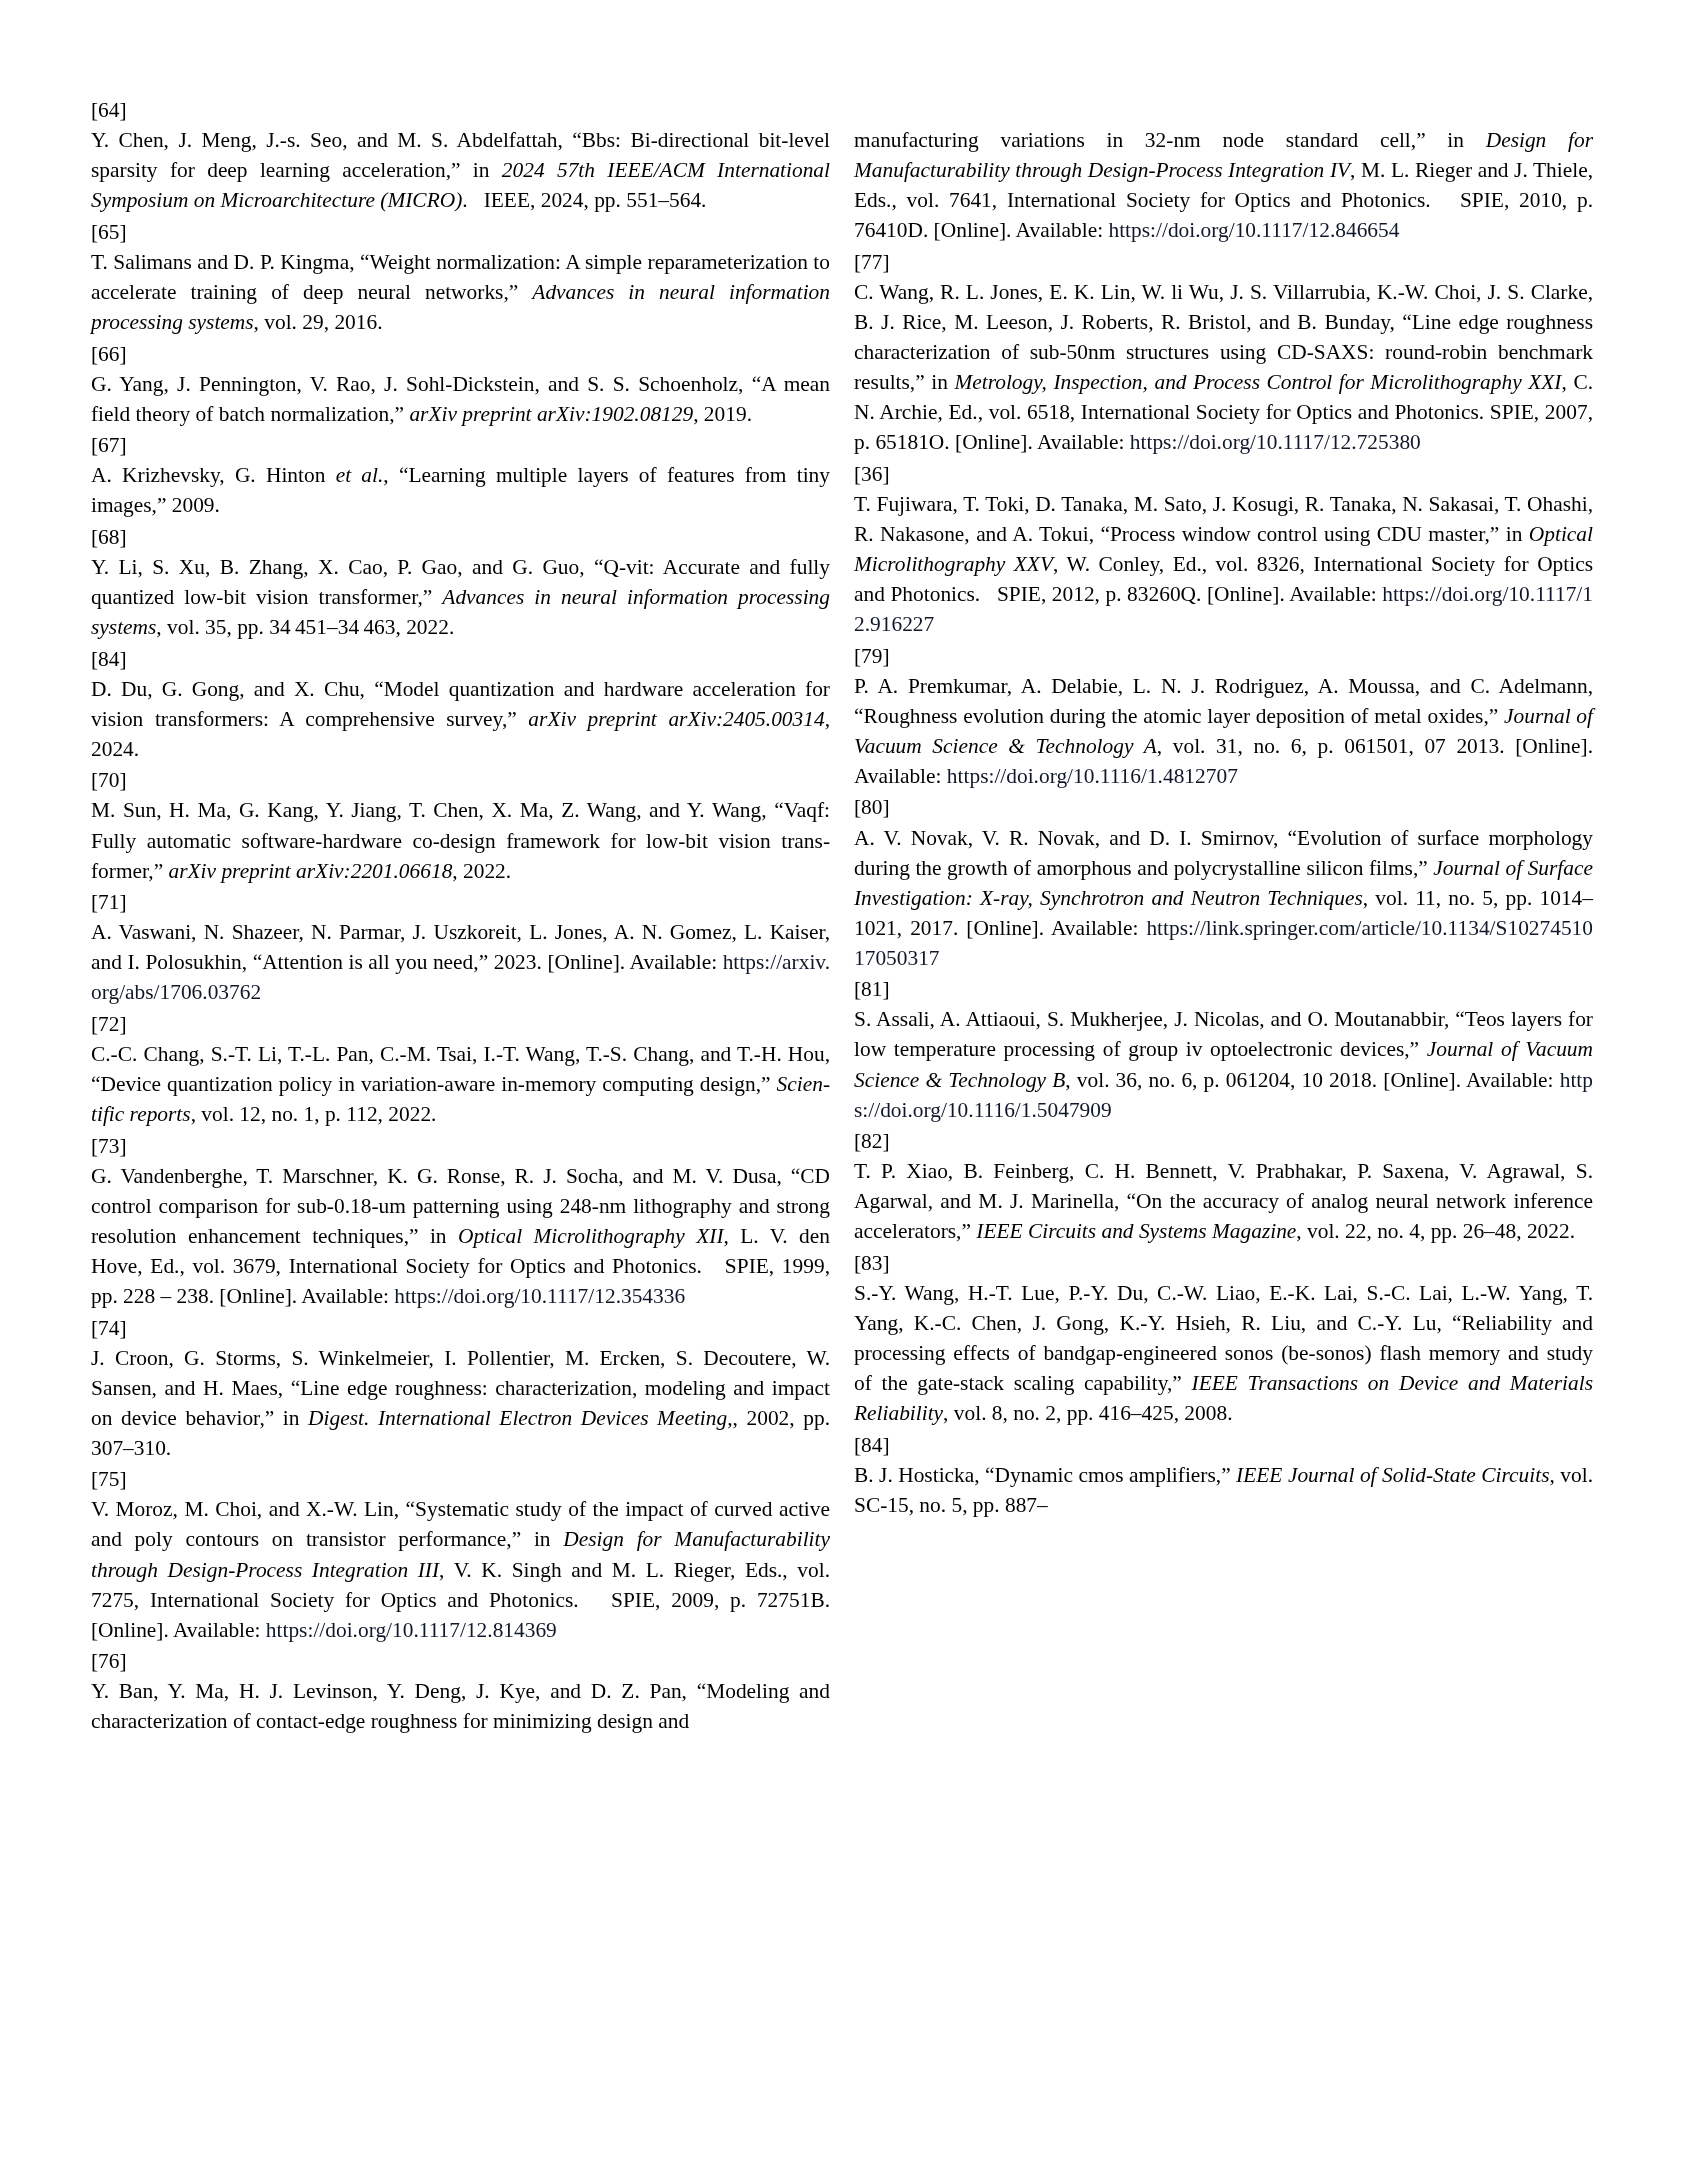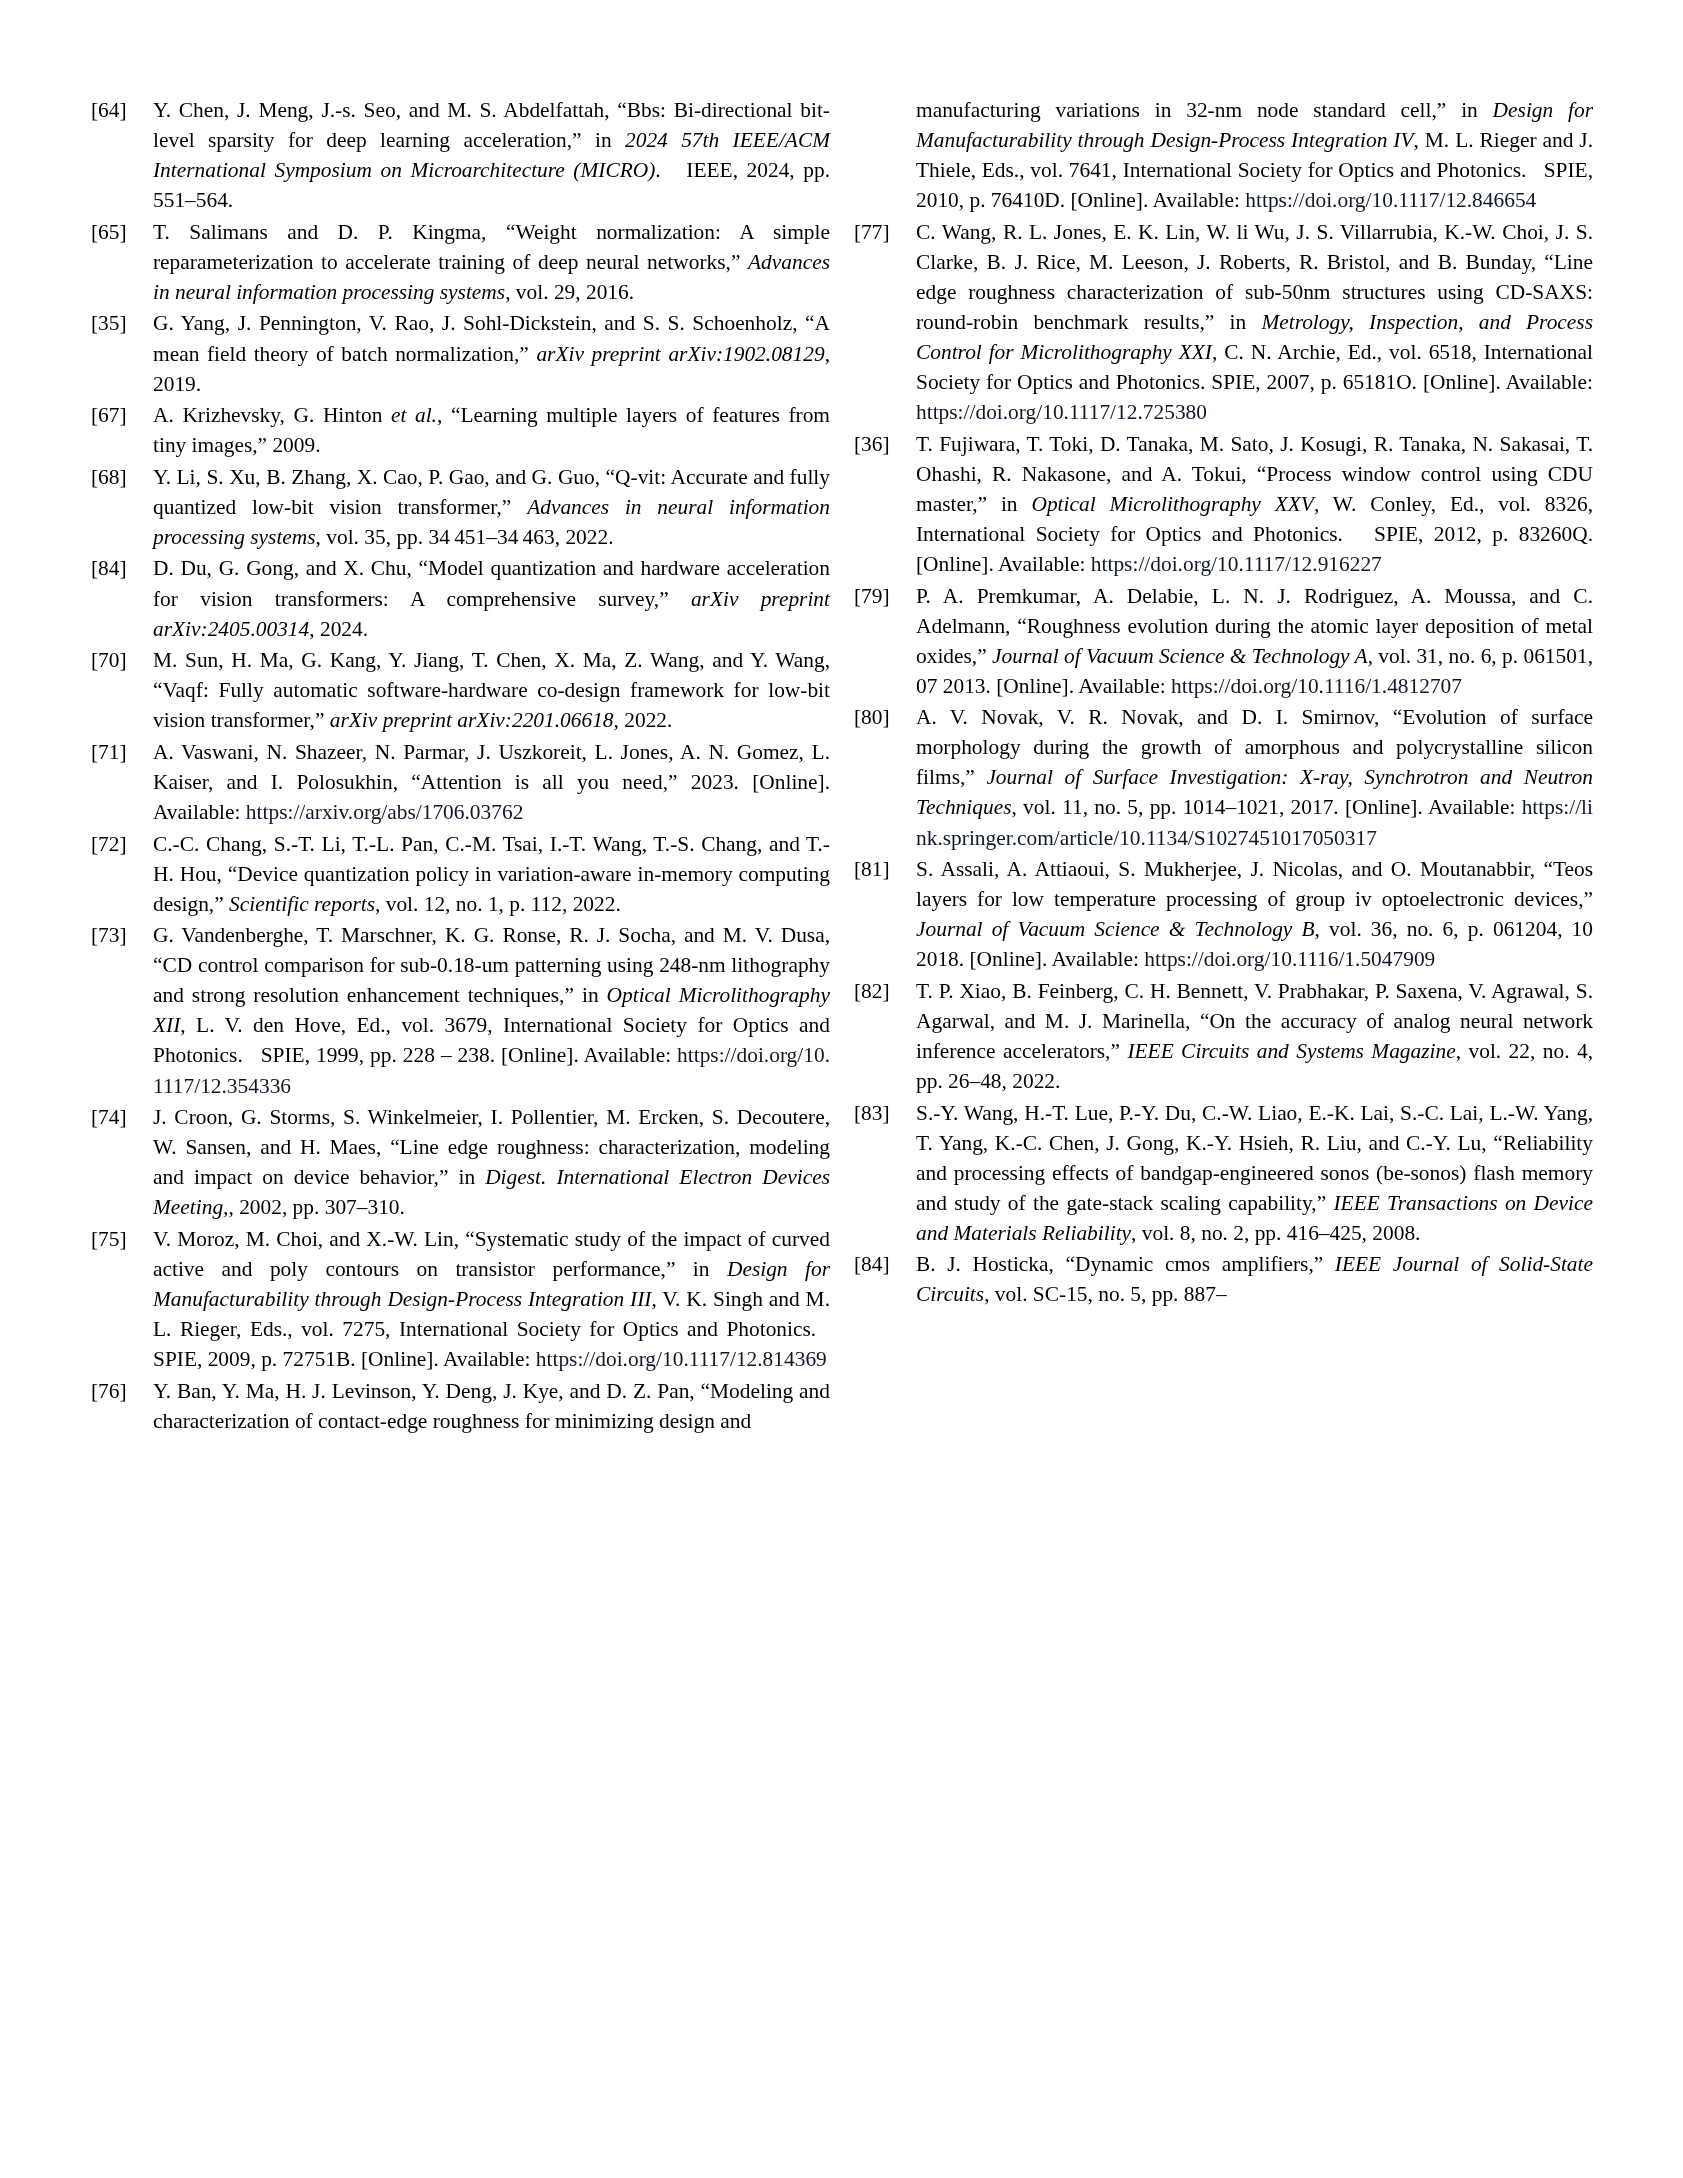--- a/index.html
+++ b/index.html
@@ -27,20 +27,21 @@
     flex-direction: row;
     align-items: flex-start;
     gap: 24px;
   }
   .column {
     width: 739px;
     flex: 0 0 739px;
   }
   .ref {
     display: flex;
+    flex-direction: column;
     align-items: flex-start;
     font-size: 21.4px;
     line-height: 1.405;
     margin-bottom: 1.5px;
   }
   .ref-label {
     flex: 0 0 auto;
     width: 53px;
     text-align: left;
     white-space: nowrap;
@@ -75,21 +76,21 @@
         <span class="ref-label">[64]</span>
         <span class="ref-body">Y. Chen, J. Meng, J.-s. Seo, and M. S. Abdelfattah, “Bbs: Bi-directional bit-level sparsity for deep learning acceler­ation,” in <i>2024 57th IEEE/ACM International Symposium on Microarchitecture (MICRO)</i>. &nbsp; IEEE, 2024, pp. 551–564.</span>
       </div>
 
       <div class="ref">
         <span class="ref-label">[65]</span>
         <span class="ref-body">T. Salimans and D. P. Kingma, “Weight normalization: A simple reparameterization to accelerate training of deep neural networks,” <i>Advances in neural information processing systems</i>, vol. 29, 2016.</span>
       </div>
 
       <div class="ref">
-        <span class="ref-label">[35]</span>
+        <span class="ref-label">[66]</span>
         <span class="ref-body">G. Yang, J. Pennington, V. Rao, J. Sohl-Dickstein, and S. S. Schoenholz, “A mean field theory of batch normal­ization,” <i>arXiv preprint arXiv:1902.08129</i>, 2019.</span>
       </div>
 
       <div class="ref">
         <span class="ref-label">[67]</span>
         <span class="ref-body">A. Krizhevsky, G. Hinton <i>et al.</i>, “Learning multiple layers of features from tiny images,” 2009.</span>
       </div>
 
       <div class="ref">
         <span class="ref-label">[68]</span>

